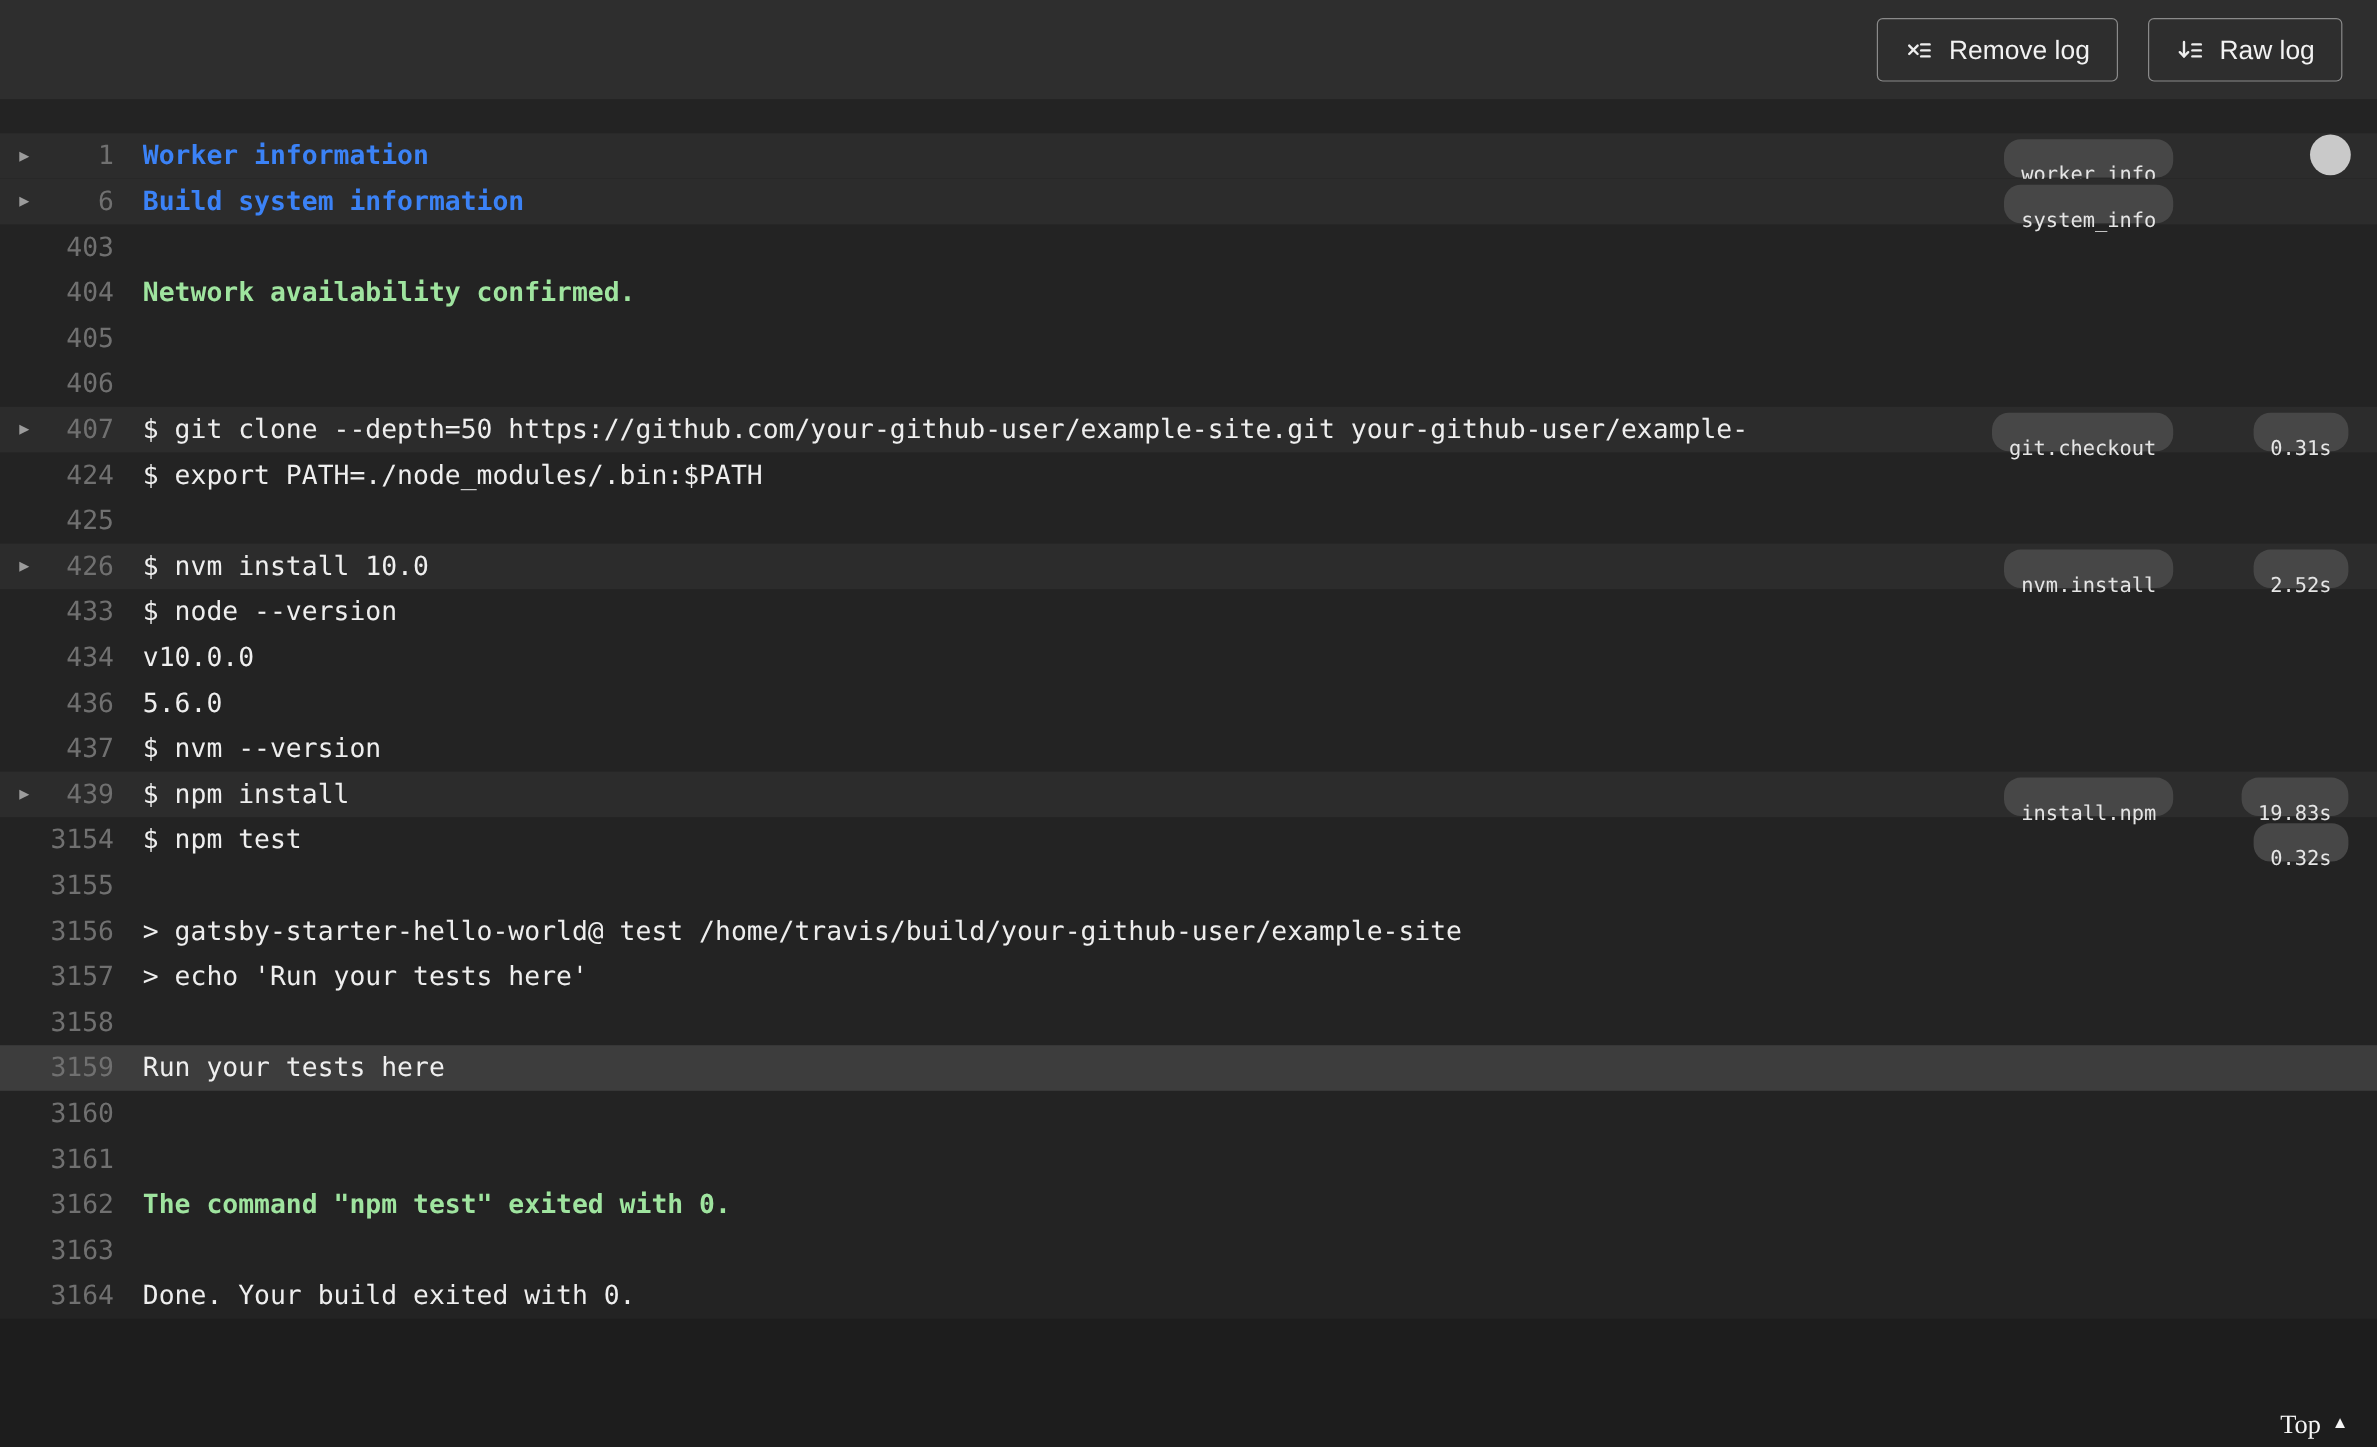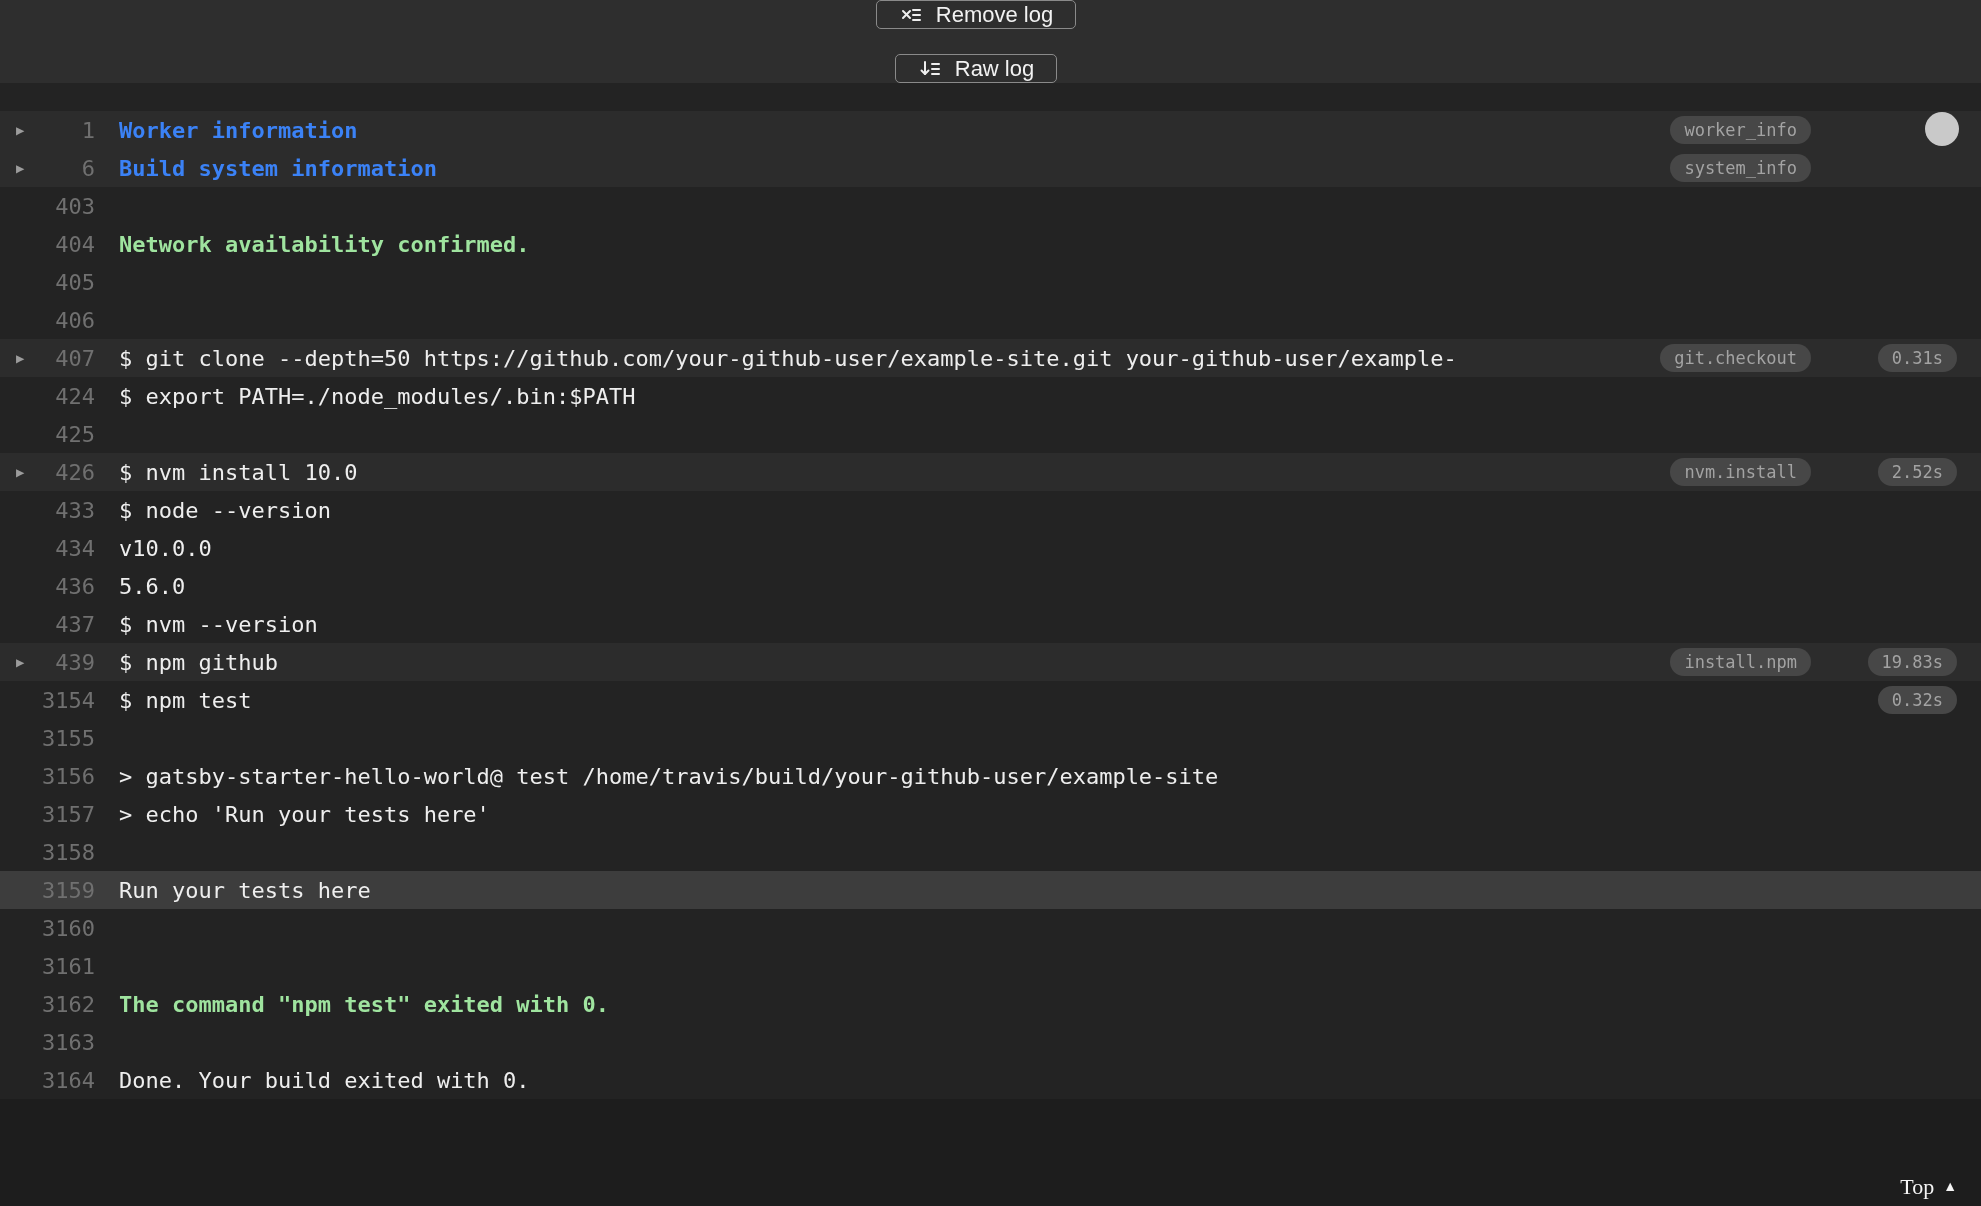--- a/index.html
+++ b/index.html
@@ -11,21 +11,20 @@
     position:relative;
   }
   .topbar {
     height:83px;
     background:#2e2e2e;
     display:flex;
     justify-content:flex-end;
     align-items:center;
     gap:25px;
     padding-right:29px;
-    flex-direction:column;
   }
   .btn {
     display:flex;
     align-items:center;
     gap:13px;
     height:53px;
     padding:0 22px;
     background:transparent;
     border:1px solid #8a8a8a;
     border-radius:5px;
@@ -73,23 +72,23 @@
   }
   .text.yellow { color:#3b82f6; }
   .text.green  { color:#9fe49f; }
   .text.bold   { font-weight:bold; }
   .pill {
     position:absolute;
     top:5px;
     height:28px;
     line-height:28px;
     background:#474747;
-    color:#a3a3a3;
+    color:#e5e5e5;
     border-radius:14px;
-    padding:0 14px;
+    padding:16px 14px;
     font-size:17px;
   }
   .badge { right:170px; }
   .time  { right:24px; }
   .scroll-dot {
     position:absolute;
     top:112px; right:22px;
     width:34px; height:34px;
     border-radius:50%;
     background:#c9c9c9;
@@ -222,21 +221,21 @@
   </div>
     <div class="row">
 
     <span class="num">437</span>
     <span class="text">$ nvm --version</span>
 
   </div>
     <div class="row section">
     <span class="arrow">▶</span>
     <span class="num">439</span>
-    <span class="text">$ npm github</span>
+    <span class="text">$ npm install</span>
     <span class="pill badge">install.npm</span>
     <span class="pill time">19.83s</span>
   </div>
     <div class="row">
 
     <span class="num">3154</span>
     <span class="text">$ npm test</span>
 
     <span class="pill time">0.32s</span>
   </div>

